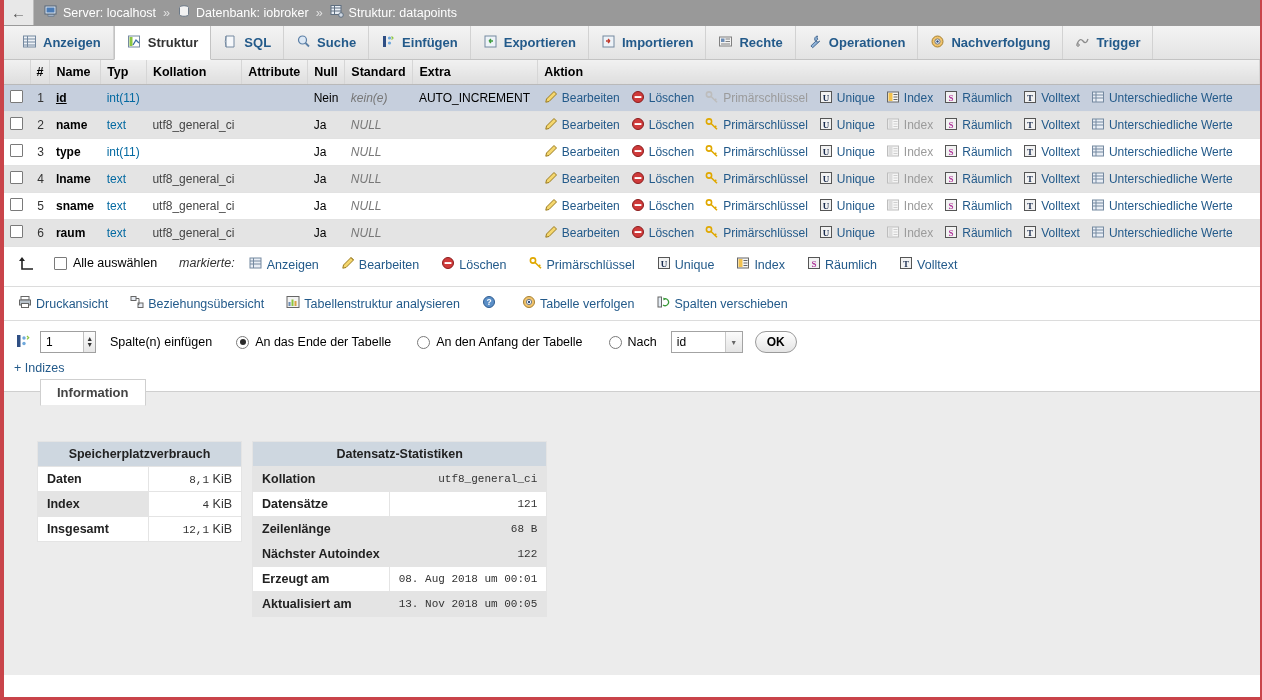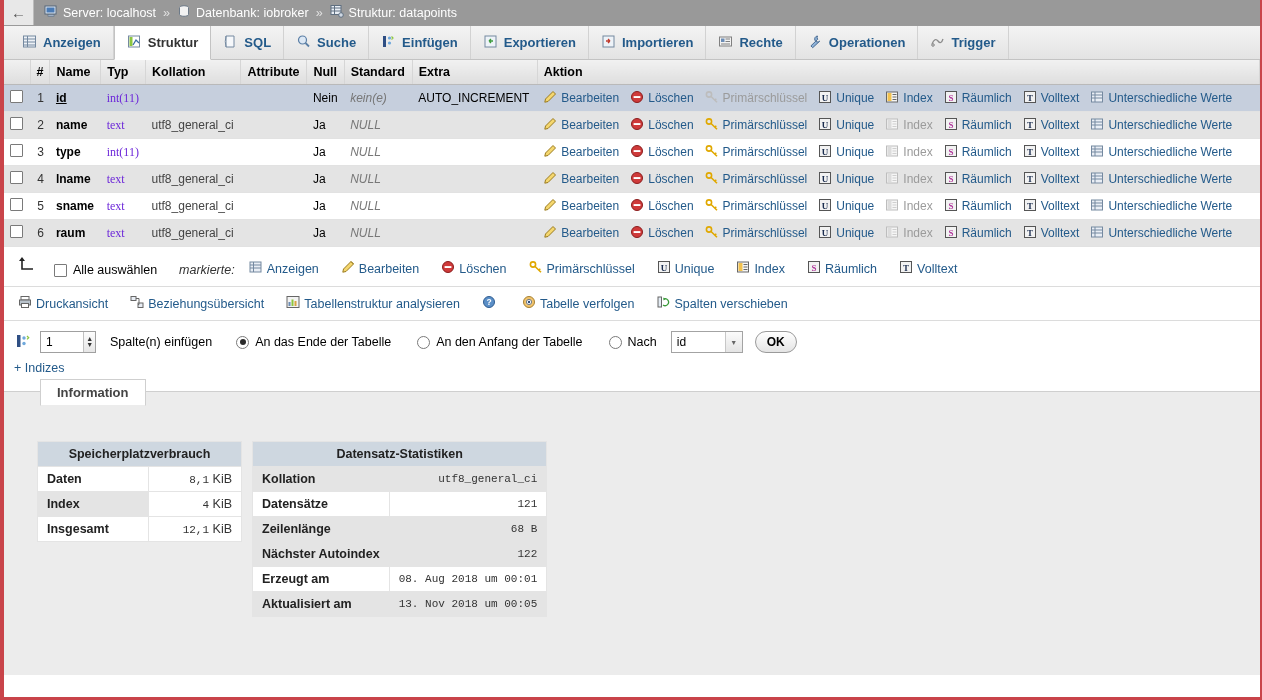--- a/index.html
+++ b/index.html
@@ -103,21 +103,21 @@
     vertical-align: middle;
     height: 27px;
   }
   tr.r-odd td { background: #fff; }
   tr.r-even td { background: #e4e4e4; }
   tr.r-hl td { background: #c6cfdd; }
   td.c-chk { width: 26px; padding-left: 10px; }
   td.c-num { width: 16px; text-align: right; color:#333; }
   td.c-name { font-weight: bold; padding-left: 8px; padding-right:10px; }
   td.c-name .pk { text-decoration: underline; }
-  td.c-typ { color:#6d28d9; padding-right:8px;font-family:Liberation Serif, serif; }
+  td.c-typ { color:#0369a1; padding-right:8px; }
   td.c-koll { color:#444; }
   td.c-attr { color:#444; }
   td.c-null { }
   td.c-std { font-style: italic; color:#777; }
   td.c-extra { }
   td.c-act { padding-left: 8px; }
 
   .chk {
     width: 13px; height: 13px;
     border: 1px solid #7a7a7a;
@@ -133,21 +133,21 @@
     color: #235a8a;
     cursor: pointer;
     margin-right: 11px;
     white-space: nowrap;
     font-size: 12px;
   }
   .act.dim { color: #9b9b9b; cursor: default; }
 
   
   .tools {
-    display: flex; align-items: flex-end;
+    display: flex; align-items: flex-start;
     gap: 0;
     padding: 9px 0 9px 14px;
     border-bottom: 1px solid #dcdcdc;
     font-size: 12.5px;
   }
   .tools .arrow-up { margin-right: 14px; color:#222; }
   .tools .selall { display:flex; align-items:center; gap:6px; margin-right: 22px; cursor:pointer; }
   .tools .marked { font-style: italic; color:#333; margin-right: 14px; }
   .tools .act { margin-right: 22px; font-size: 12.5px; }
 
@@ -412,20 +412,28 @@
       <span>Rechte</span>
     </div>
     <div class="tab">
       <span class="ic"><svg width="15" height="15" viewBox="0 0 15 15">
             <path d="M9.5 2 a3 3 0 1 0 2.2 5.2 l-7 6.5 l-1.8 -1.8 l6.8 -6.6 a3 3 0 0 1 -0.2 -3.3 z" fill="#8fb3d9" stroke="#4a6c93"></path>
           </svg></span>
       <span>Operationen</span>
     </div>
     <div class="tab">
       <span class="ic"><svg width="15" height="15" viewBox="0 0 15 15">
+            <circle cx="7.5" cy="7.5" r="5.5" fill="#f0c36d" stroke="#a7802f"></circle>
+            <circle cx="7.5" cy="7.5" r="2.6" fill="#fff" stroke="#6d7a88"></circle>
+            <circle cx="7.5" cy="7.5" r="1.2" fill="#2a4b7c"></circle>
+          </svg></span>
+      <span>Nachverfolgung</span>
+    </div>
+    <div class="tab">
+      <span class="ic"><svg width="15" height="15" viewBox="0 0 15 15">
             <path d="M2 10 q3 -7 6 -3 q3 4 5 -2" stroke="#8b8b8b" fill="none" stroke-width="1.3"></path>
             <circle cx="3" cy="11" r="1.3" fill="#c9c9c9" stroke="#8b8b8b"></circle>
           </svg></span>
       <span>Trigger</span>
     </div>
   </div>
 
   <table class="struct">
     <thead>
       <tr>

